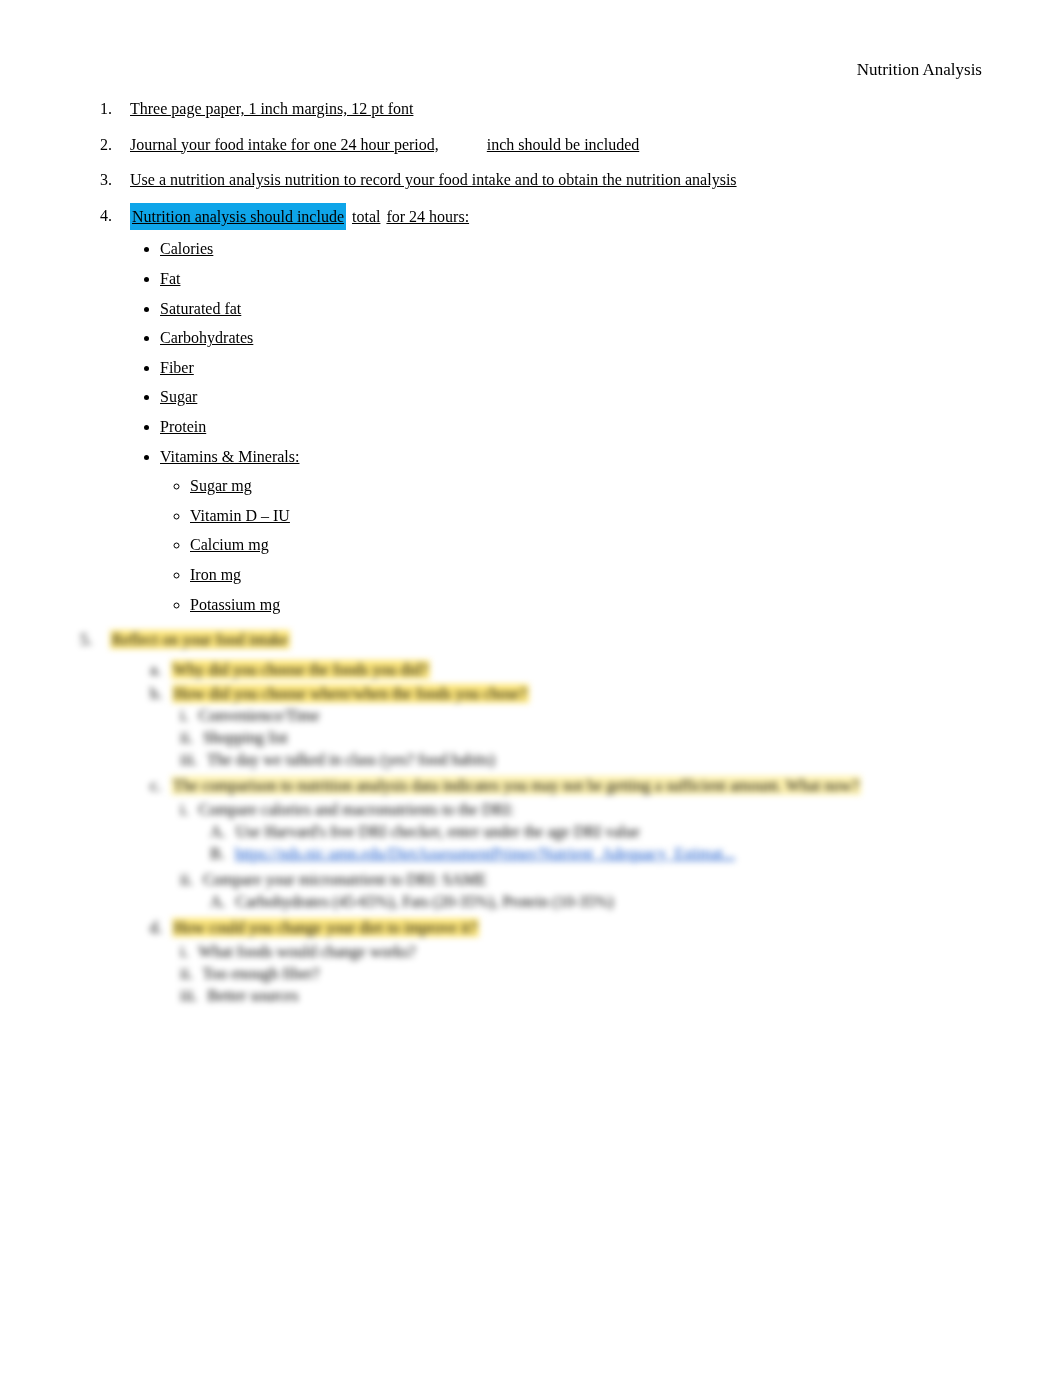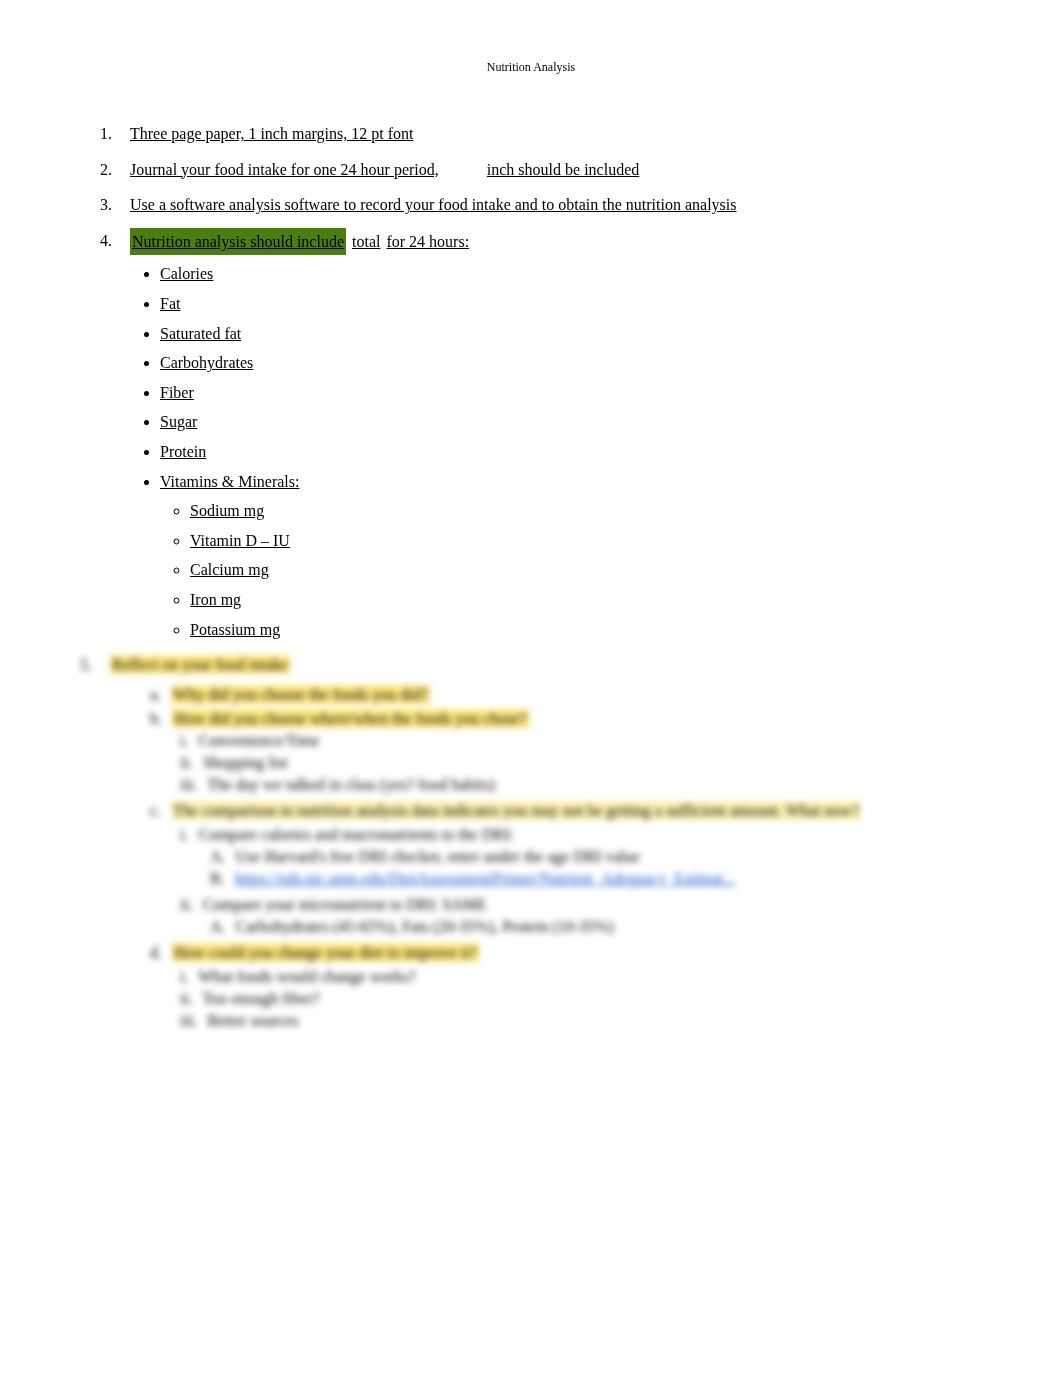--- a/index.html
+++ b/index.html
@@ -12,23 +12,23 @@
       background: #ffffff;
       font-family: 'Times New Roman', Times, serif;
       font-size: 16px;
       color: #000000;
       width: 1062px;
       min-height: 1377px;
       padding: 60px 80px;
     }
 
     .page-title {
-      text-align: center;
-      font-size: 12px;
-      margin-bottom: 46px;
+      text-align: right;
+      font-size: 17px;
+      margin-bottom: 16px;
       font-weight: normal;
     }
 
     ol.main-list {
       list-style: none;
       counter-reset: main-counter;
       padding-left: 20px;
     }
 
     ol.main-list > li {
@@ -54,21 +54,21 @@
     }
 
     .item4-line {
       display: flex;
       align-items: baseline;
       gap: 6px;
       flex-wrap: wrap;
     }
 
     .highlight-yellow {
-      background-color: #4d7c0f;
+      background-color: #0ea5e9;
       padding: 1px 2px;
     }
 
     ul.bullet-list {
       list-style: disc;
       padding-left: 30px;
       margin-top: 6px;
     }
 
     ul.bullet-list > li {
@@ -136,41 +136,41 @@
     </li>
 
     <li>
       <span class="item2-text">
         <span>Journal your food intake for one 24 hour period,</span>
         <span>inch should be included</span>
       </span>
     </li>
 
     <li>
-      <span>Use a software analysis software to record your food intake and to obtain the nutrition analysis</span>
+      <span>Use a nutrition analysis nutrition to record your food intake and to obtain the nutrition analysis</span>
     </li>
 
     <li>
       <div class="item4-line">
         <span class="highlight-yellow">Nutrition analysis should include</span>
         <span>total</span>
         <span>for 24 hours:</span>
       </div>
       <ul class="bullet-list">
         <li><span>Calories</span></li>
         <li><span>Fat</span></li>
         <li><span>Saturated fat</span></li>
         <li><span>Carbohydrates</span></li>
         <li><span>Fiber</span></li>
         <li><span>Sugar</span></li>
         <li><span>Protein</span></li>
         <li>
           <span>Vitamins &amp; Minerals:</span>
           <ul class="circle-list">
-            <li><span>Sodium mg</span></li>
+            <li><span>Sugar mg</span></li>
             <li><span>Vitamin D – IU</span></li>
             <li><span>Calcium mg</span></li>
             <li><span>Iron mg</span></li>
             <li><span>Potassium mg</span></li>
           </ul>
         </li>
       </ul>
     </li>
 
   </ol>

